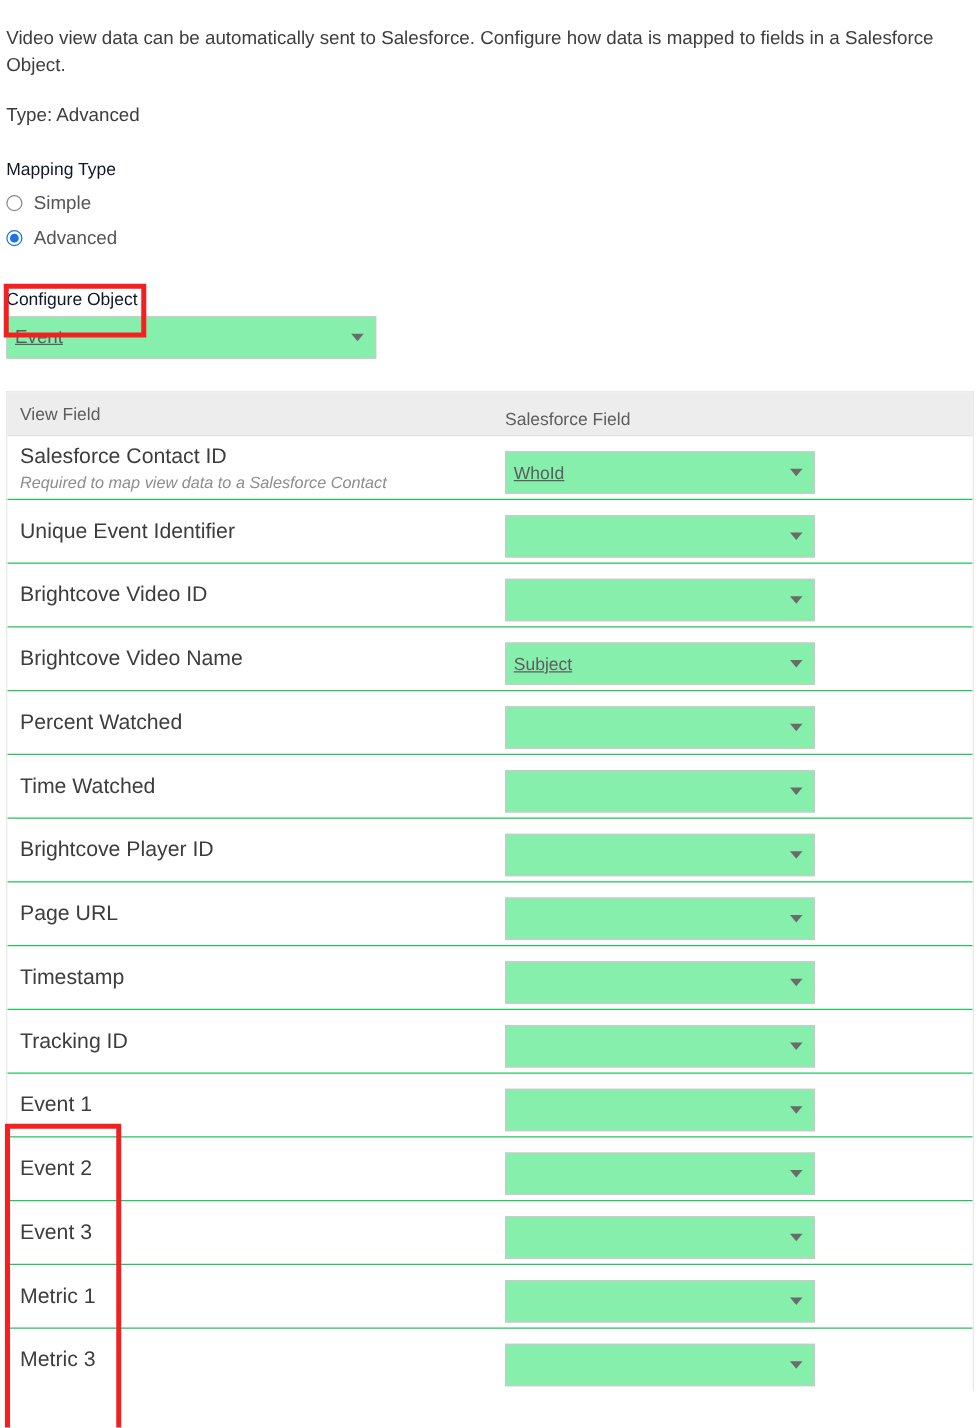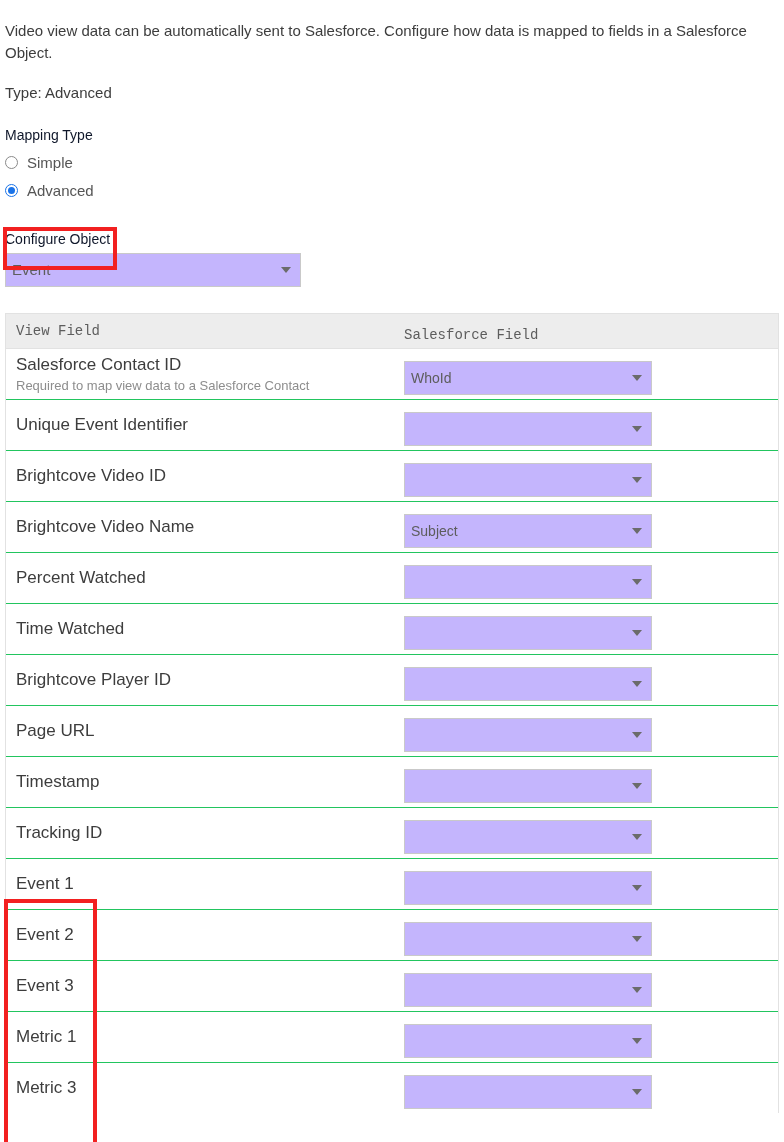--- a/index.html
+++ b/index.html
@@ -113,29 +113,30 @@
     left: 2px; top: 2px;
     width: 7px; height: 7px;
     border-radius: 50%;
     background: #1a73e8;
   }
   .radio-label { font-size: 15px; color: #555555; }
 
   
   .select {
     position: relative;
-    background: #c4b5fd;
+    background: #86efac;
     border: 1px solid #c9c9c9;
     height: 32px;
     display: flex;
     align-items: center;
     padding: 0 6px;
     font-size: 14px;
     color: #5d5d5d;
     cursor: pointer;
+    text-decoration: underline;
   }
   .select .caret {
     position: absolute;
     right: 9px; top: 50%;
     transform: translateY(-50%);
     width: 0; height: 0;
     border-left: 5px solid transparent;
     border-right: 5px solid transparent;
     border-top: 6px solid #6b6b6b;
   }
@@ -151,21 +152,20 @@
     margin-top: 26px;
     border: 1px solid #e2e2e2;
     border-bottom: none;
     width: 774px;
   }
   .thead {
     display: flex;
     background: #ededed;
     height: 34px;
     align-items: center;
-    font-family: Liberation Mono, monospace;
   }
   .th {
     font-size: 14px;
     color: #5d5d5d;
   }
   .col1 { width: 396px; padding-left: 10px; flex: none; }
   .col2 { flex: 1; padding-left: 2px; margin-top: 8px; }
   .trow {
     display: flex;
     align-items: center;
@@ -176,20 +176,21 @@
   .trow:first-of-type { border-top: 1px solid #e2e2e2; }
   .cell-label {
     font-size: 17px;
     color: #3d3d3d;
     line-height: 1.25;
   }
   .cell-sub {
     font-size: 13px;
     color: #8d8d8d;
     margin-top: 3px;
+    font-style: italic;
   }
   .row-select {
     width: 248px;
     height: 34px;
   }
 
   
   .annot {
     position: absolute;
     border: 4px solid #f22020;

